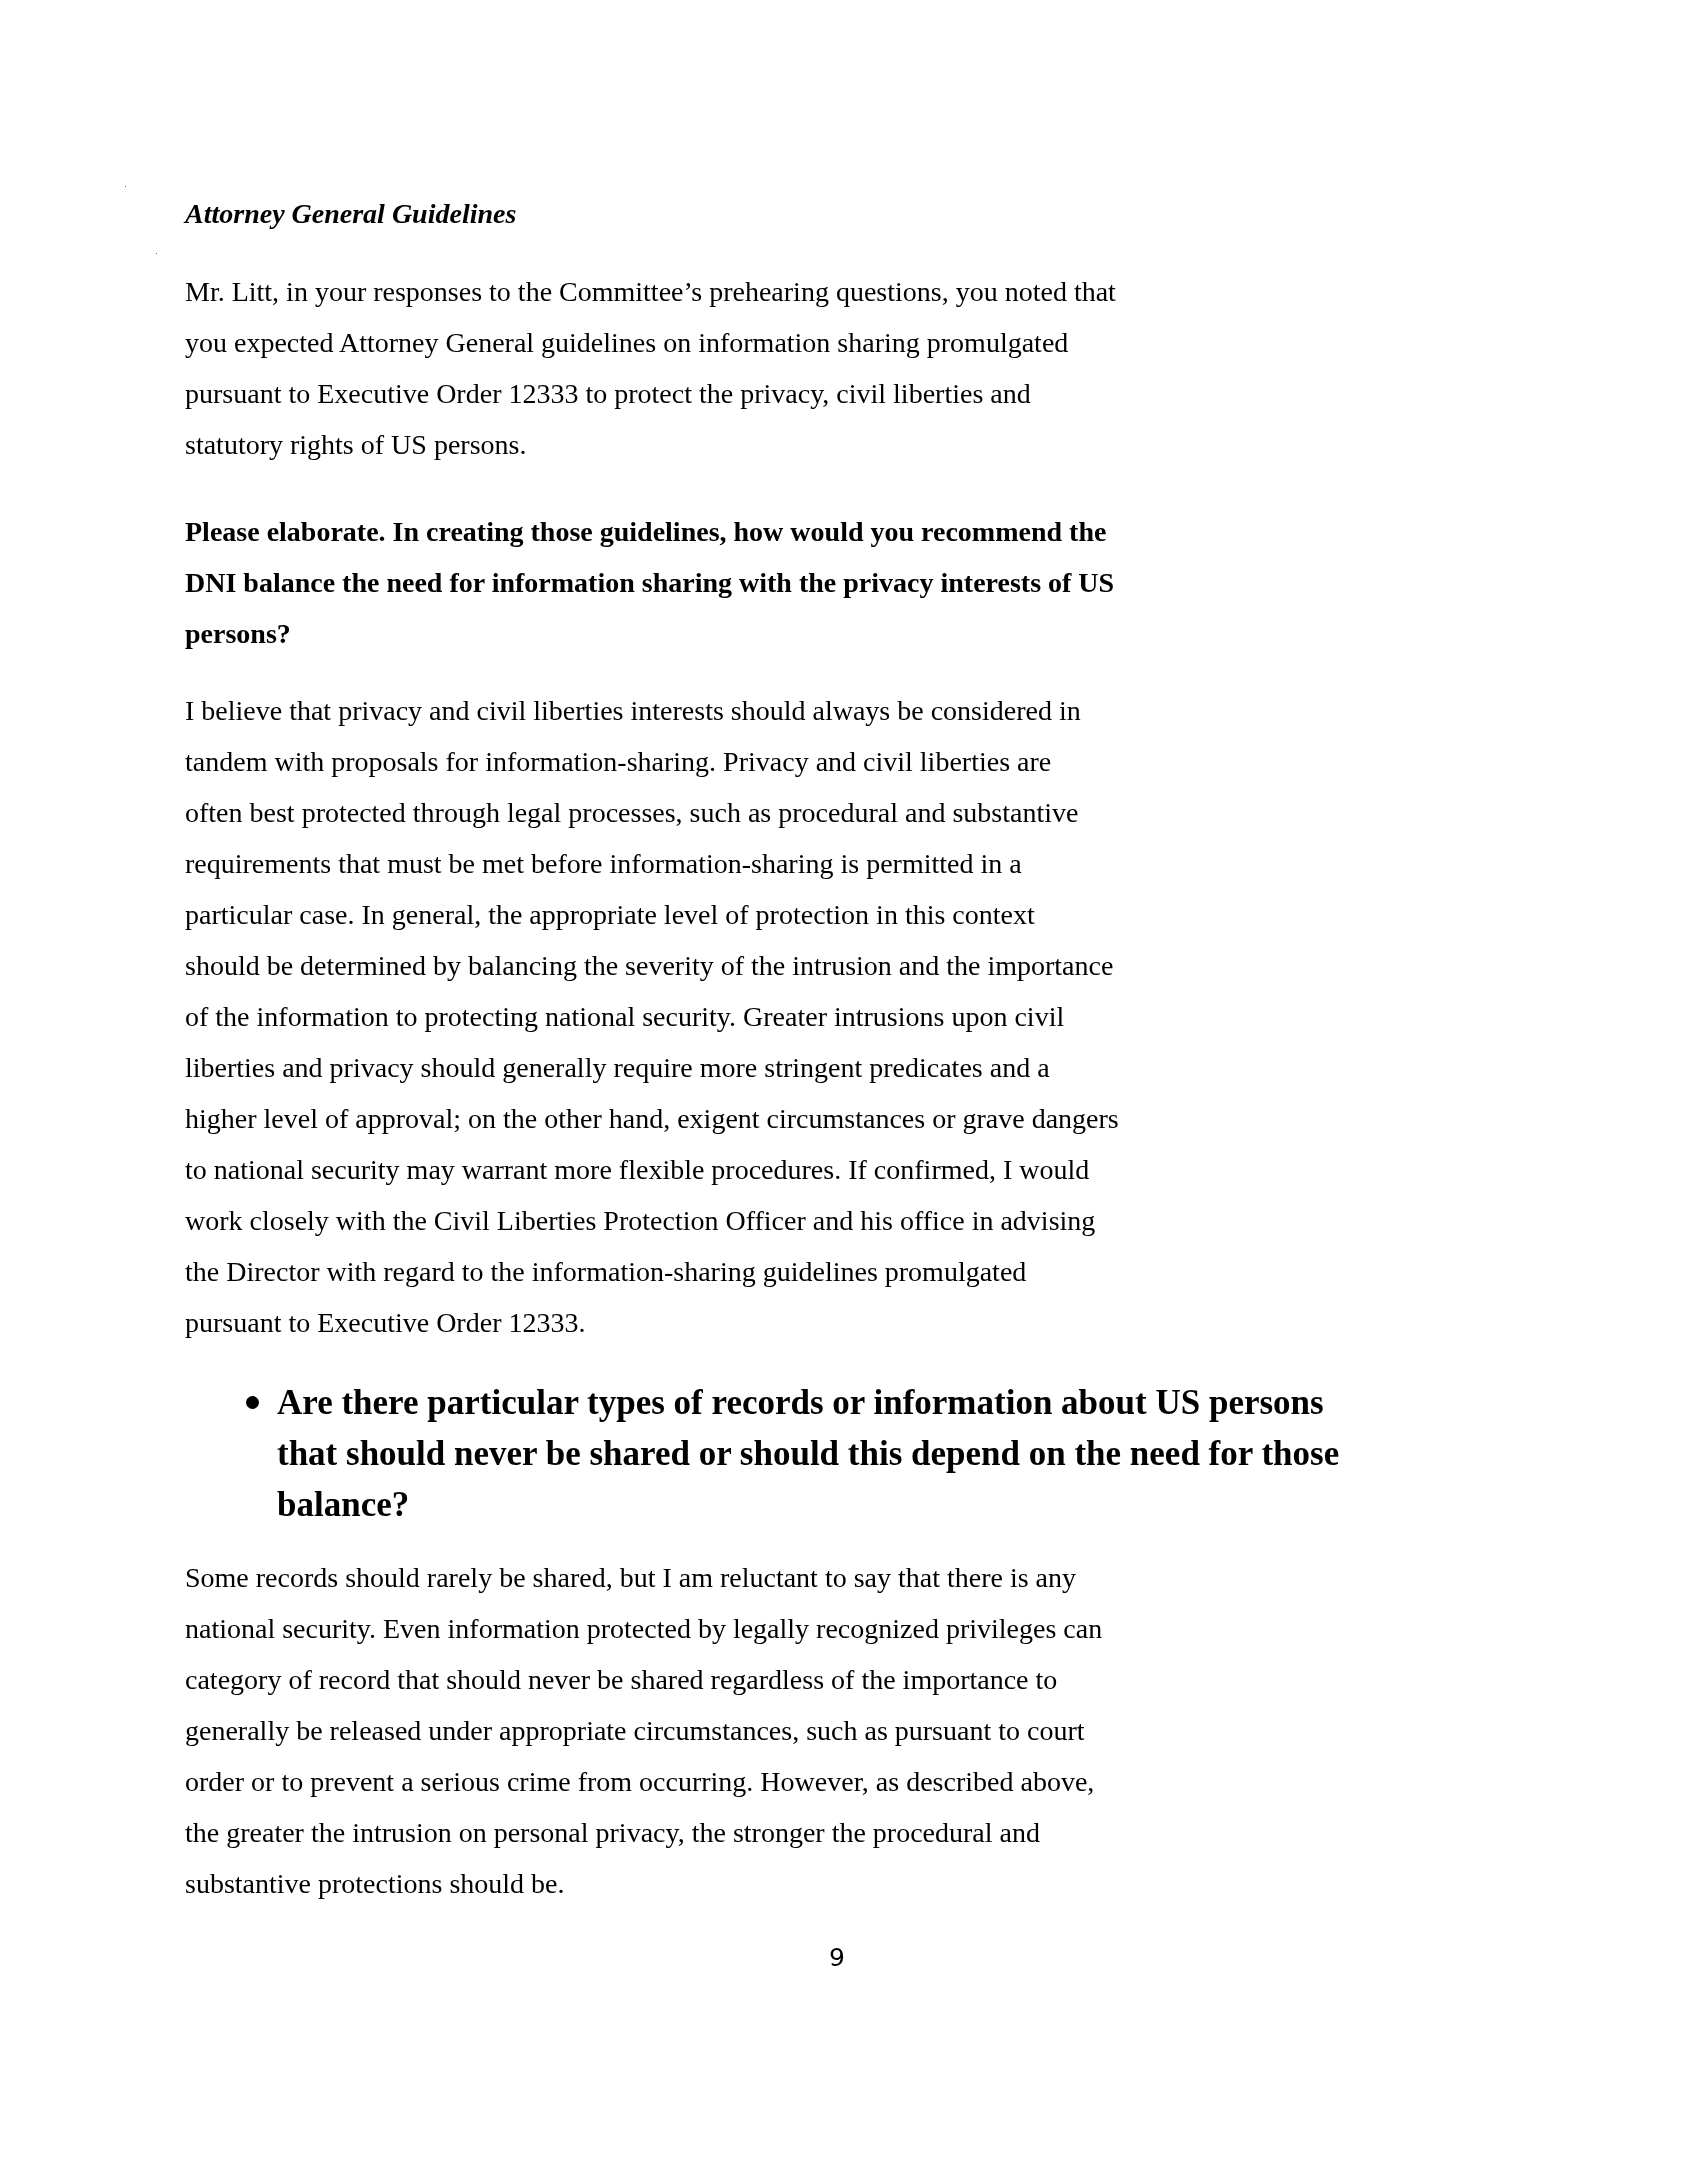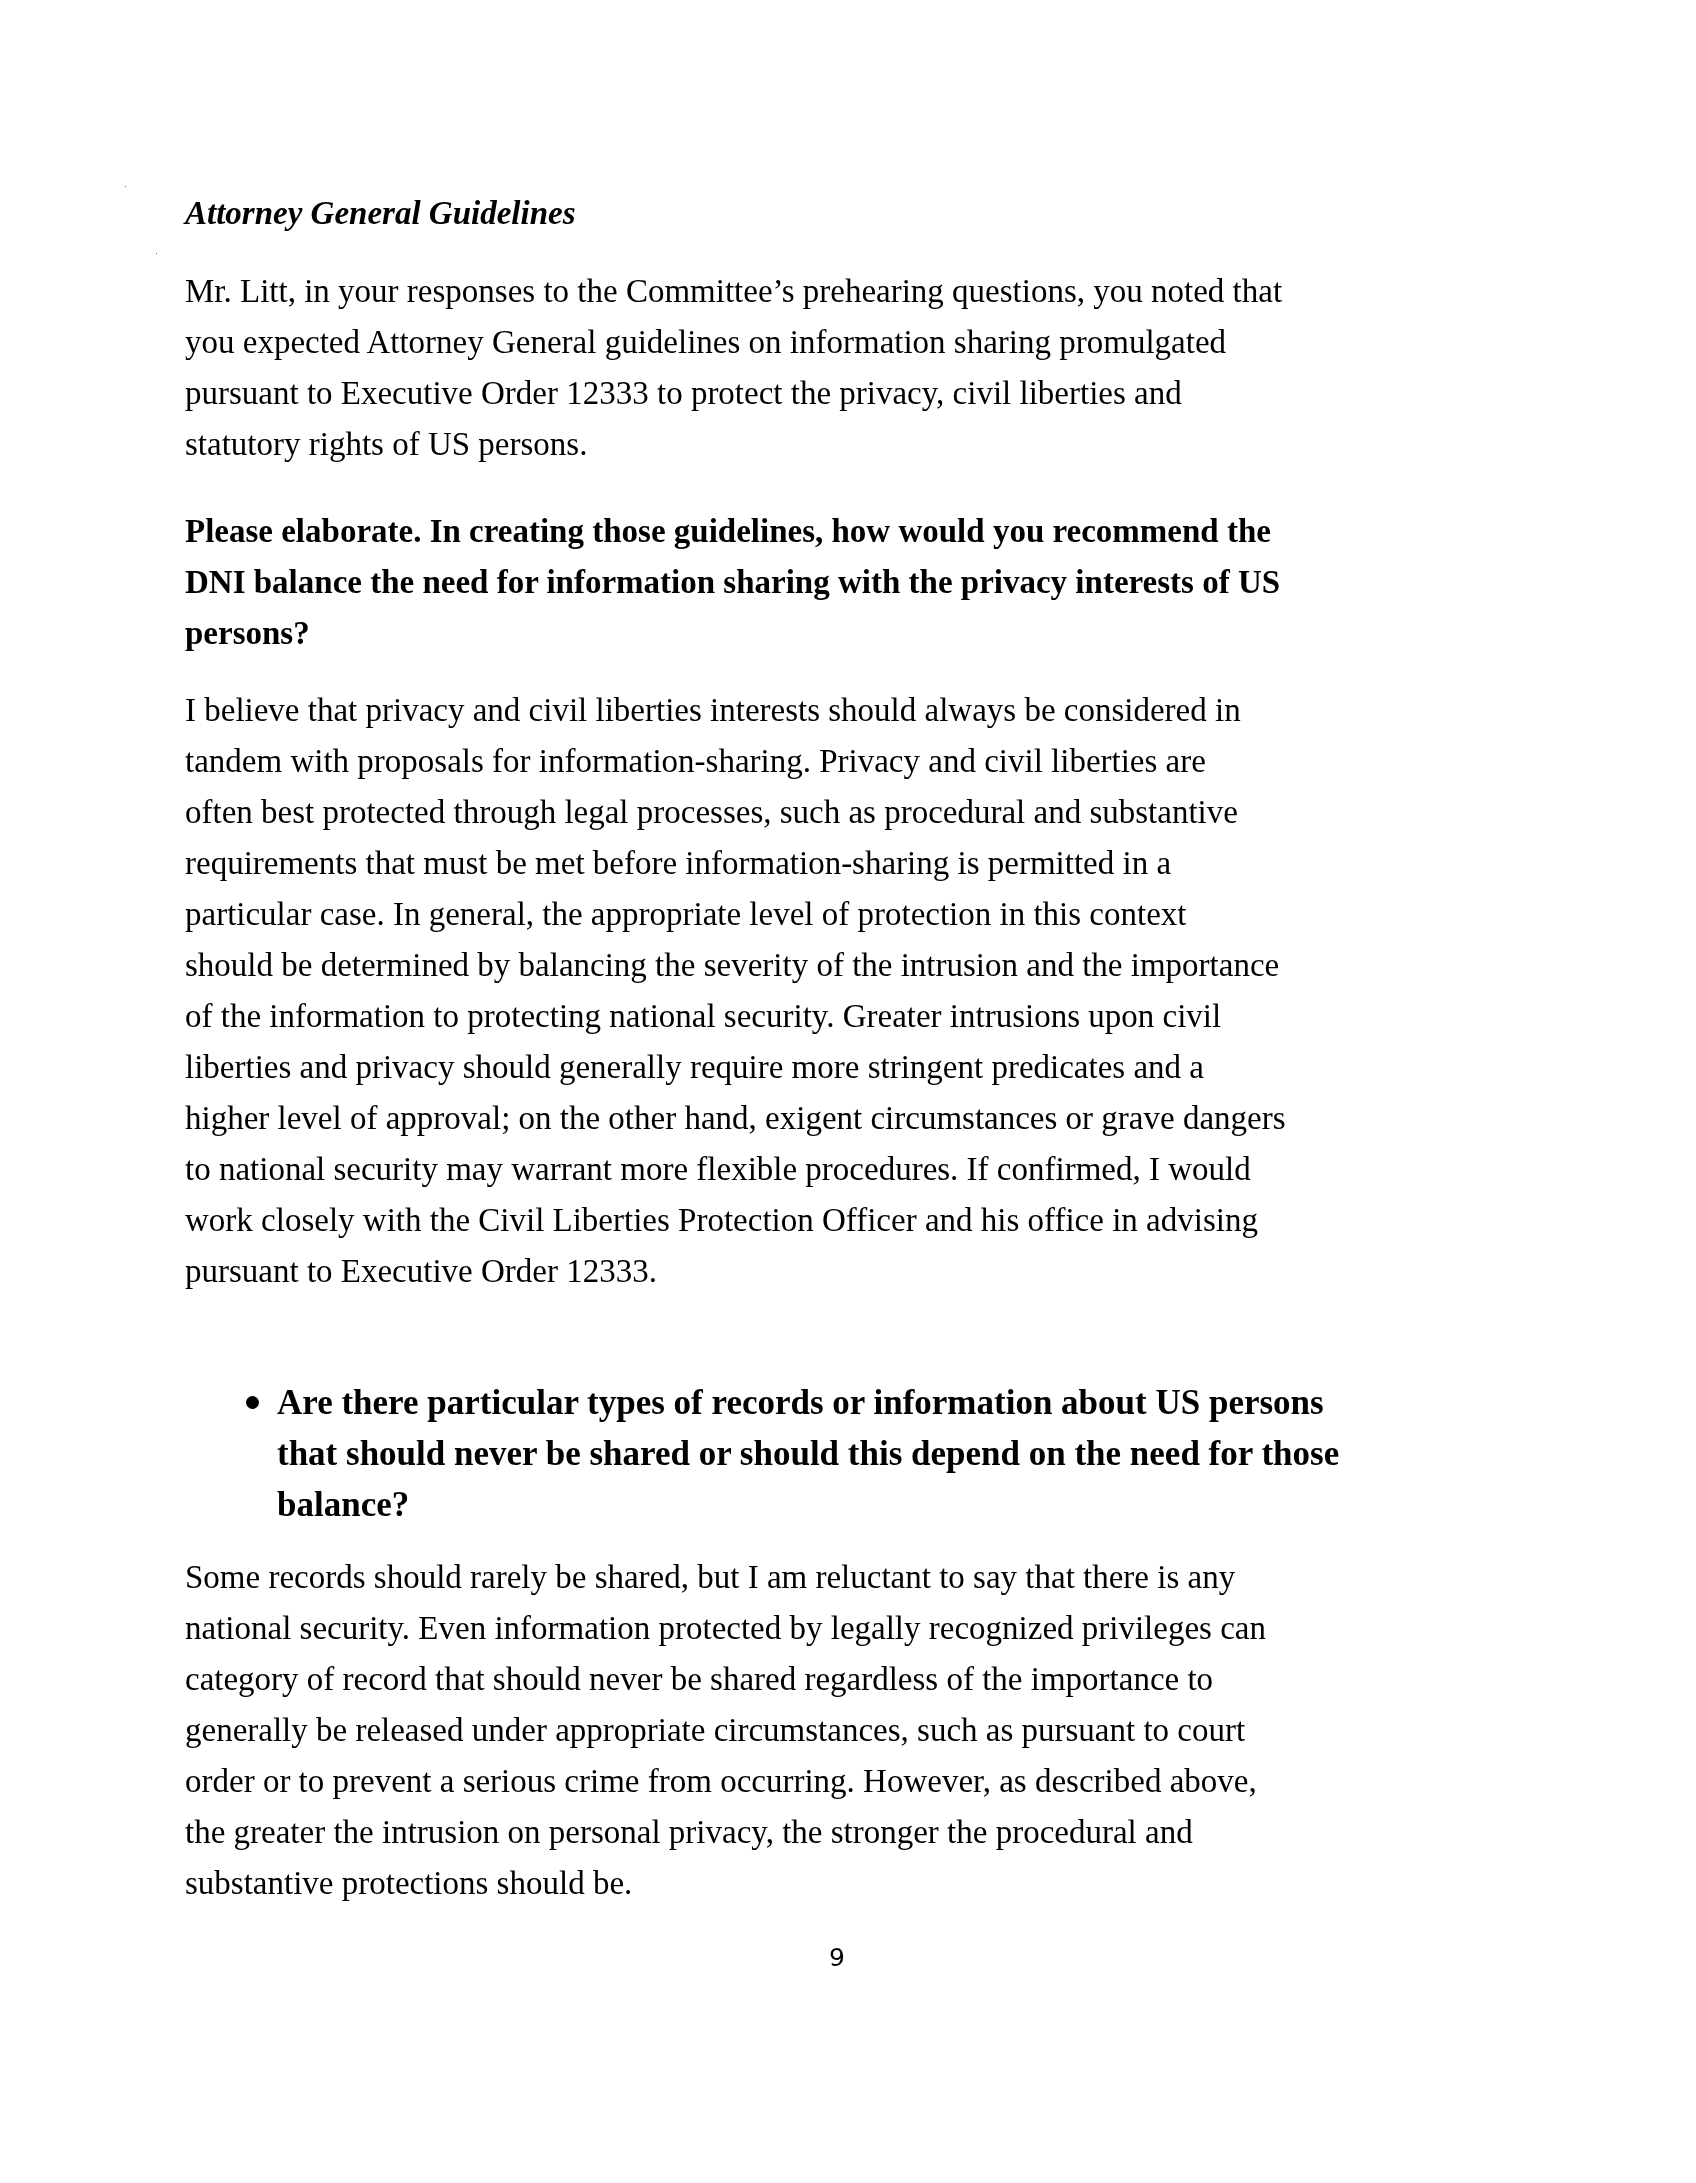--- a/index.html
+++ b/index.html
@@ -19,21 +19,21 @@
       position: absolute;
       left: 0; top: 0;
       width: 1697px;
       height: 2183px;
       background: #ffffff;
     }
     .block {
       position: absolute;
       left: 185px;
       width: 1384px;
-      font-size: 33px;
+      font-size: 28px;
       line-height: 51px;
       white-space: nowrap;
     }
     .line { display: block; }
     .heading {
       top: 188px;
       font-style: italic;
       font-weight: bold;
     }
     .intro { top: 266px; }
@@ -110,20 +110,21 @@
     <span class="line">tandem with proposals for information-sharing.  Privacy and civil liberties are</span>
     <span class="line">often best protected through legal processes, such as procedural and substantive</span>
     <span class="line">requirements that must be met before information-sharing is permitted in a</span>
     <span class="line">particular case.  In general, the appropriate level of protection in this context</span>
     <span class="line">should be determined by balancing the severity of the intrusion and the importance</span>
     <span class="line">of the information to protecting national security.  Greater intrusions upon civil</span>
     <span class="line">liberties and privacy should generally require more stringent predicates and a</span>
     <span class="line">higher level of approval; on the other hand, exigent circumstances or grave dangers</span>
     <span class="line">to national security may warrant more flexible procedures.  If confirmed, I would</span>
     <span class="line">work closely with the Civil Liberties Protection Officer and his office in advising</span>
+    <span class="line">the Director with regard to the information-sharing guidelines promulgated</span>
     <span class="line">pursuant to Executive Order 12333.</span>
   </div>
 
   <div class="bullet-block">
     <span class="bullet-dot"></span>
     <div class="bullet-text">
       <span class="line">Are there particular types of records or information about US persons</span>
       <span class="line">that should never be shared or should this depend on the need for those</span>
       <span class="line">balance?</span>
     </div>

